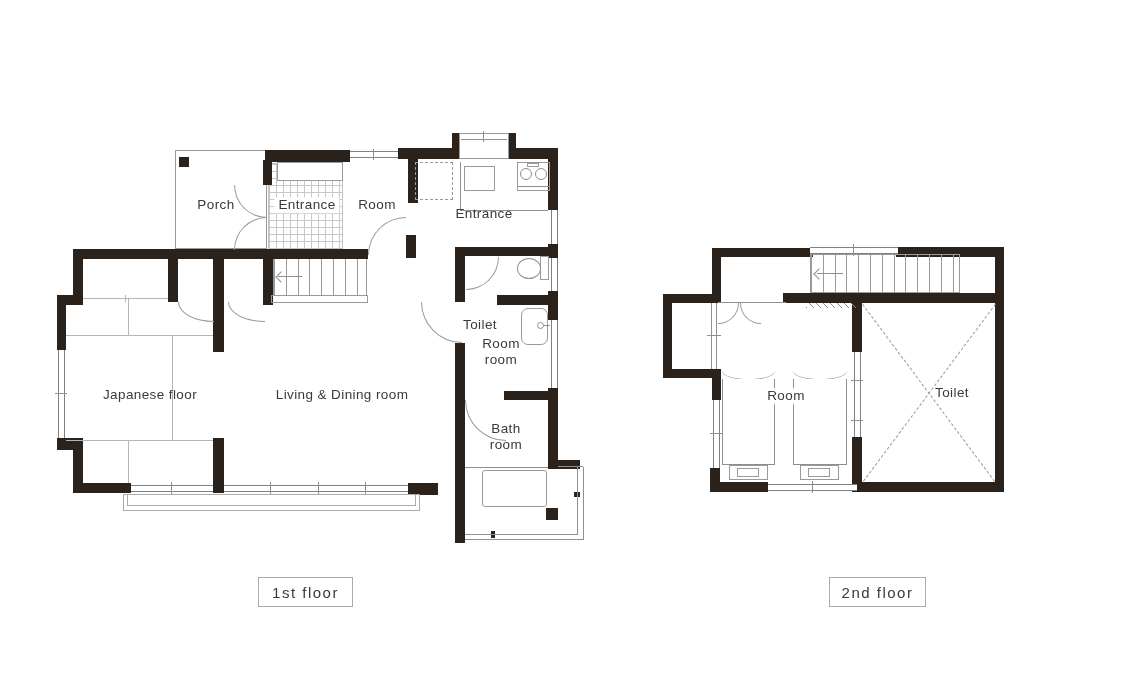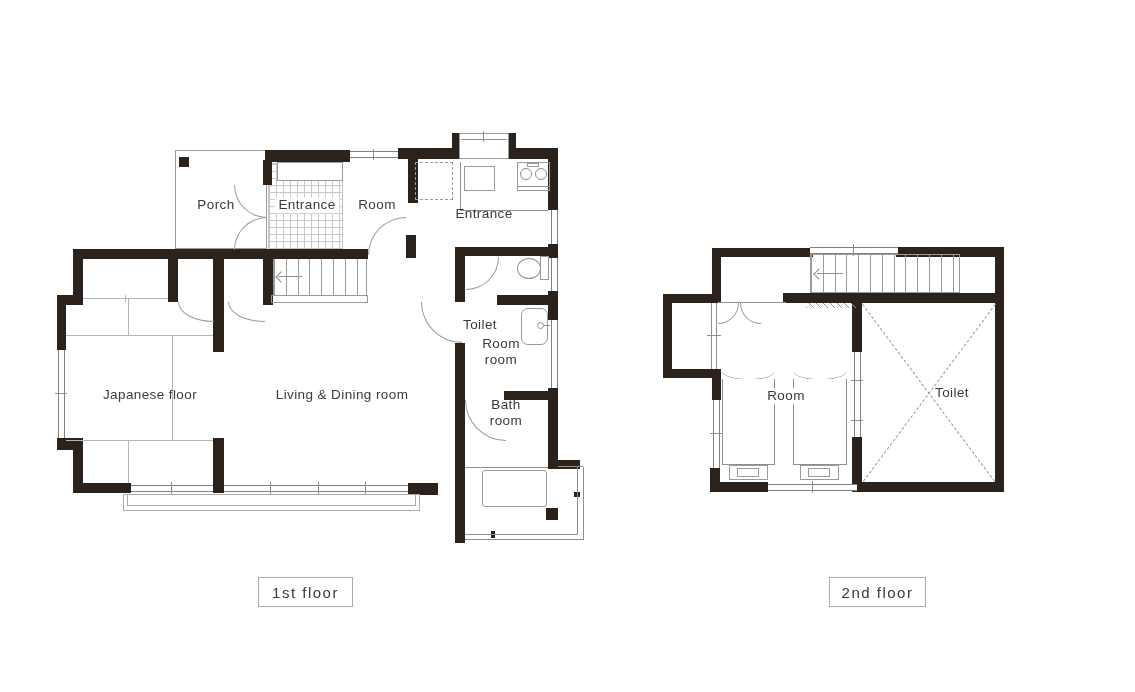--- a/index.html
+++ b/index.html
@@ -149,21 +149,21 @@
     <div class="arc bl" style="left:421px;top:302px;width:41px;height:41px;"></div>
     <div class="arc bl" style="left:465px;top:400px;width:41px;height:41px;"></div>
 
     <div class="lbl" style="left:216px;top:205px;">Porch</div>
     <div class="lbl halo" style="left:307px;top:205px;">Entrance</div>
     <div class="lbl" style="left:377px;top:205px;">Room</div>
     <div class="lbl" style="left:484px;top:214px;">Entrance</div>
     <div class="lbl halo" style="left:480px;top:277px;margin-top:48px;">Toilet</div>
     <div class="lbl" style="left:501px;top:352px;">Room
 room</div>
-    <div class="lbl" style="left:506px;top:413px;">Bath
+    <div class="lbl" style="left:506px;top:437px;">Bath
 room</div>
     <div class="lbl" style="left:150px;top:395px;">Japanese floor</div>
     <div class="lbl" style="left:342px;top:395px;">Living &amp; Dining room</div>
   </div>
 
   <div>
 
     <div class="w" style="left:712px;top:248px;width:101px;height:9px;"></div>
     <div class="w" style="left:896px;top:247px;width:108px;height:10px;"></div>
     <div class="w" style="left:995px;top:247px;width:9px;height:245px;"></div>

